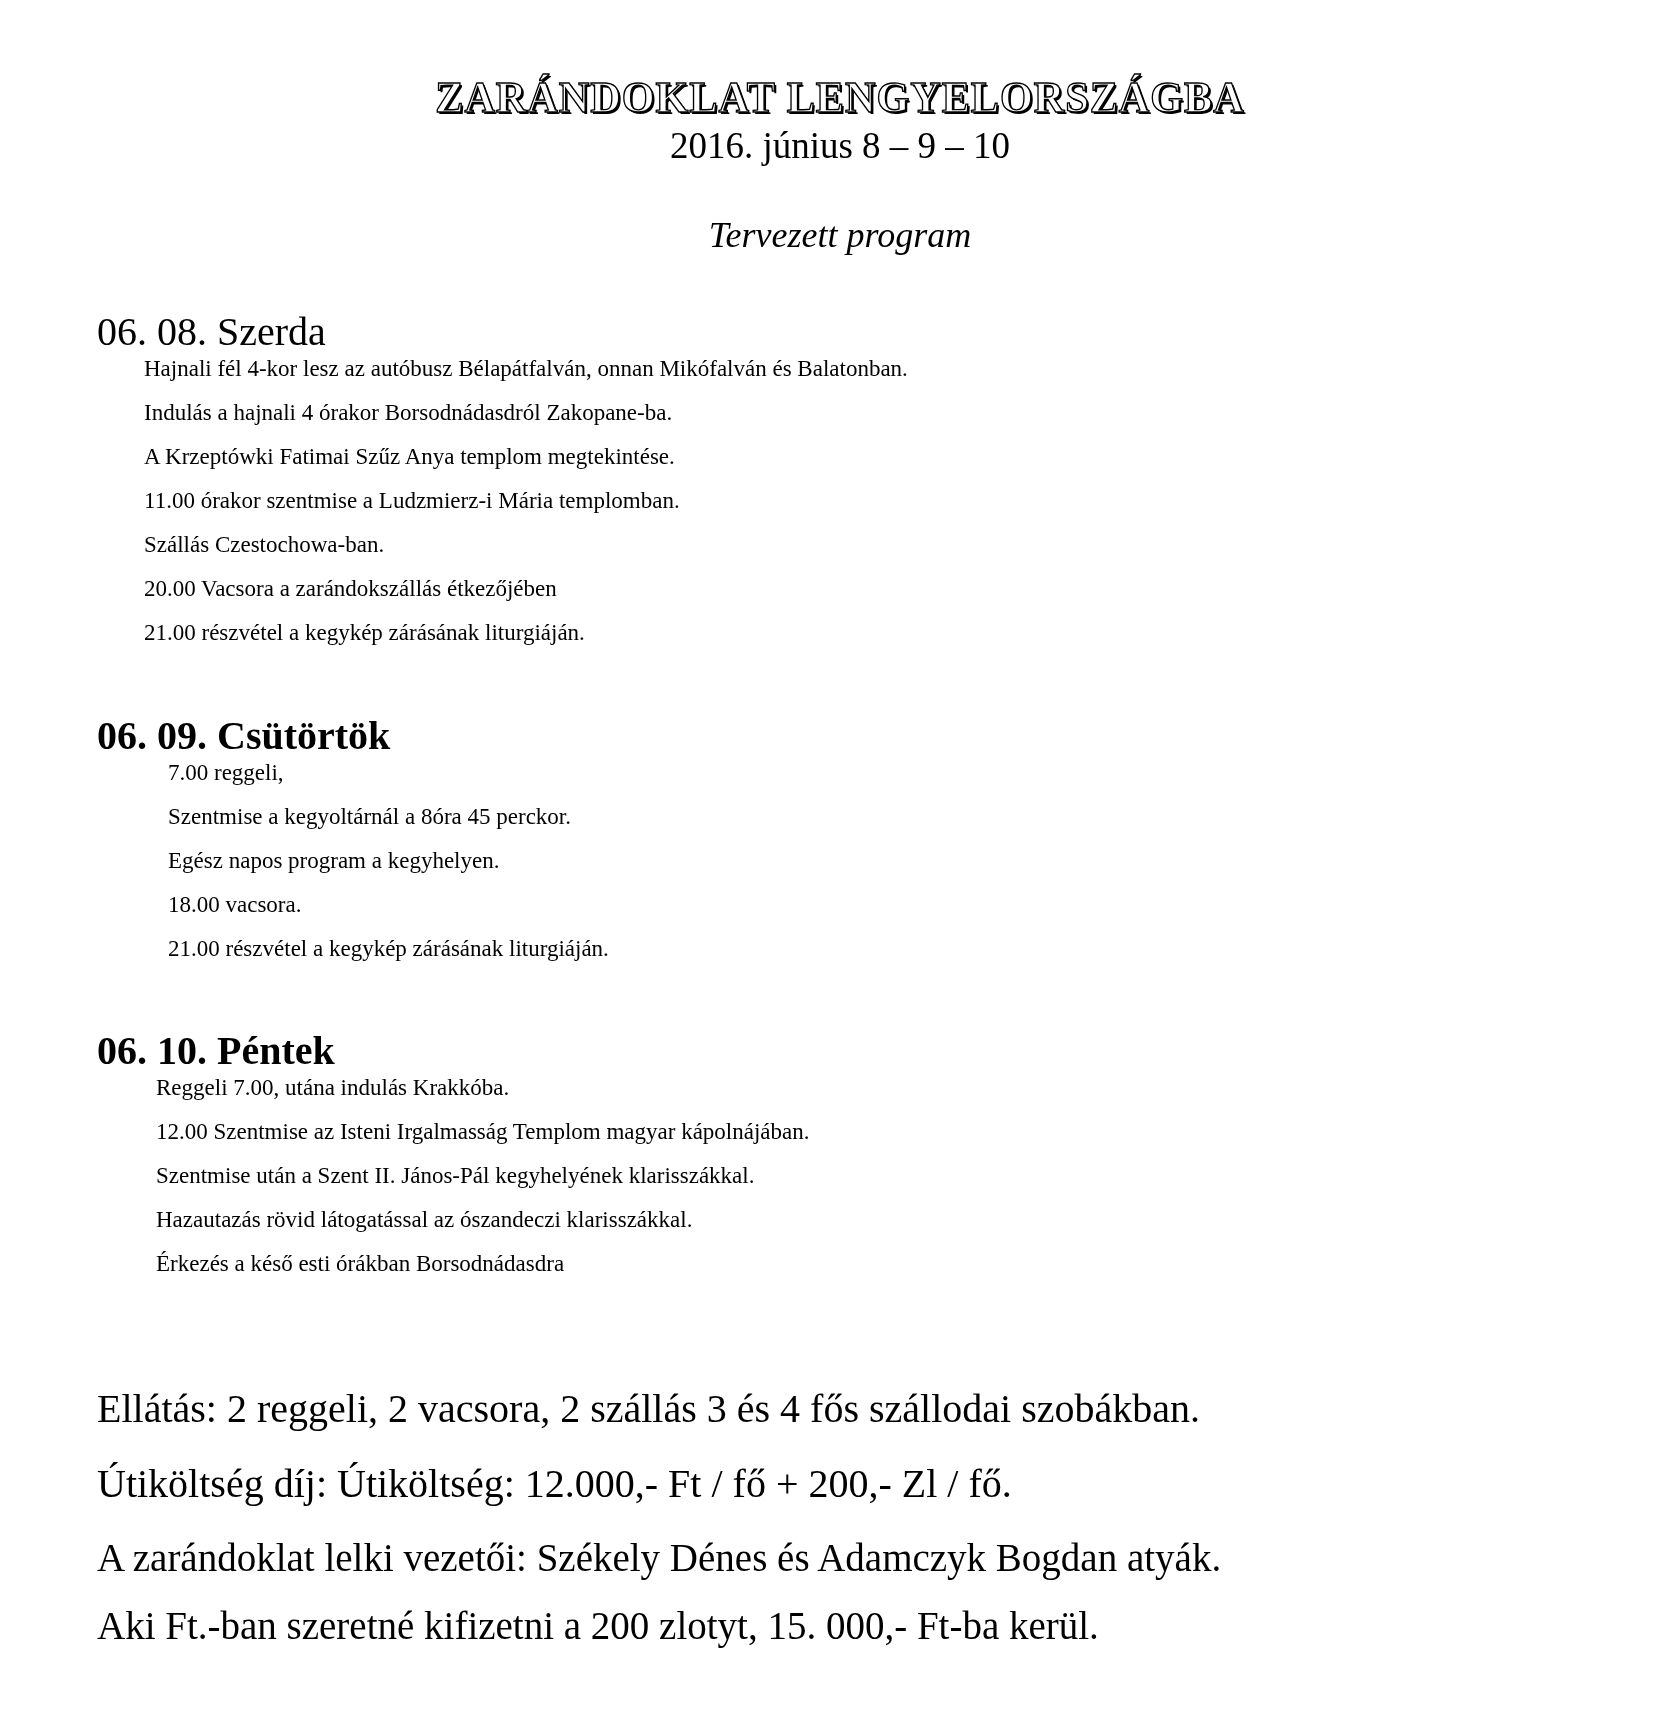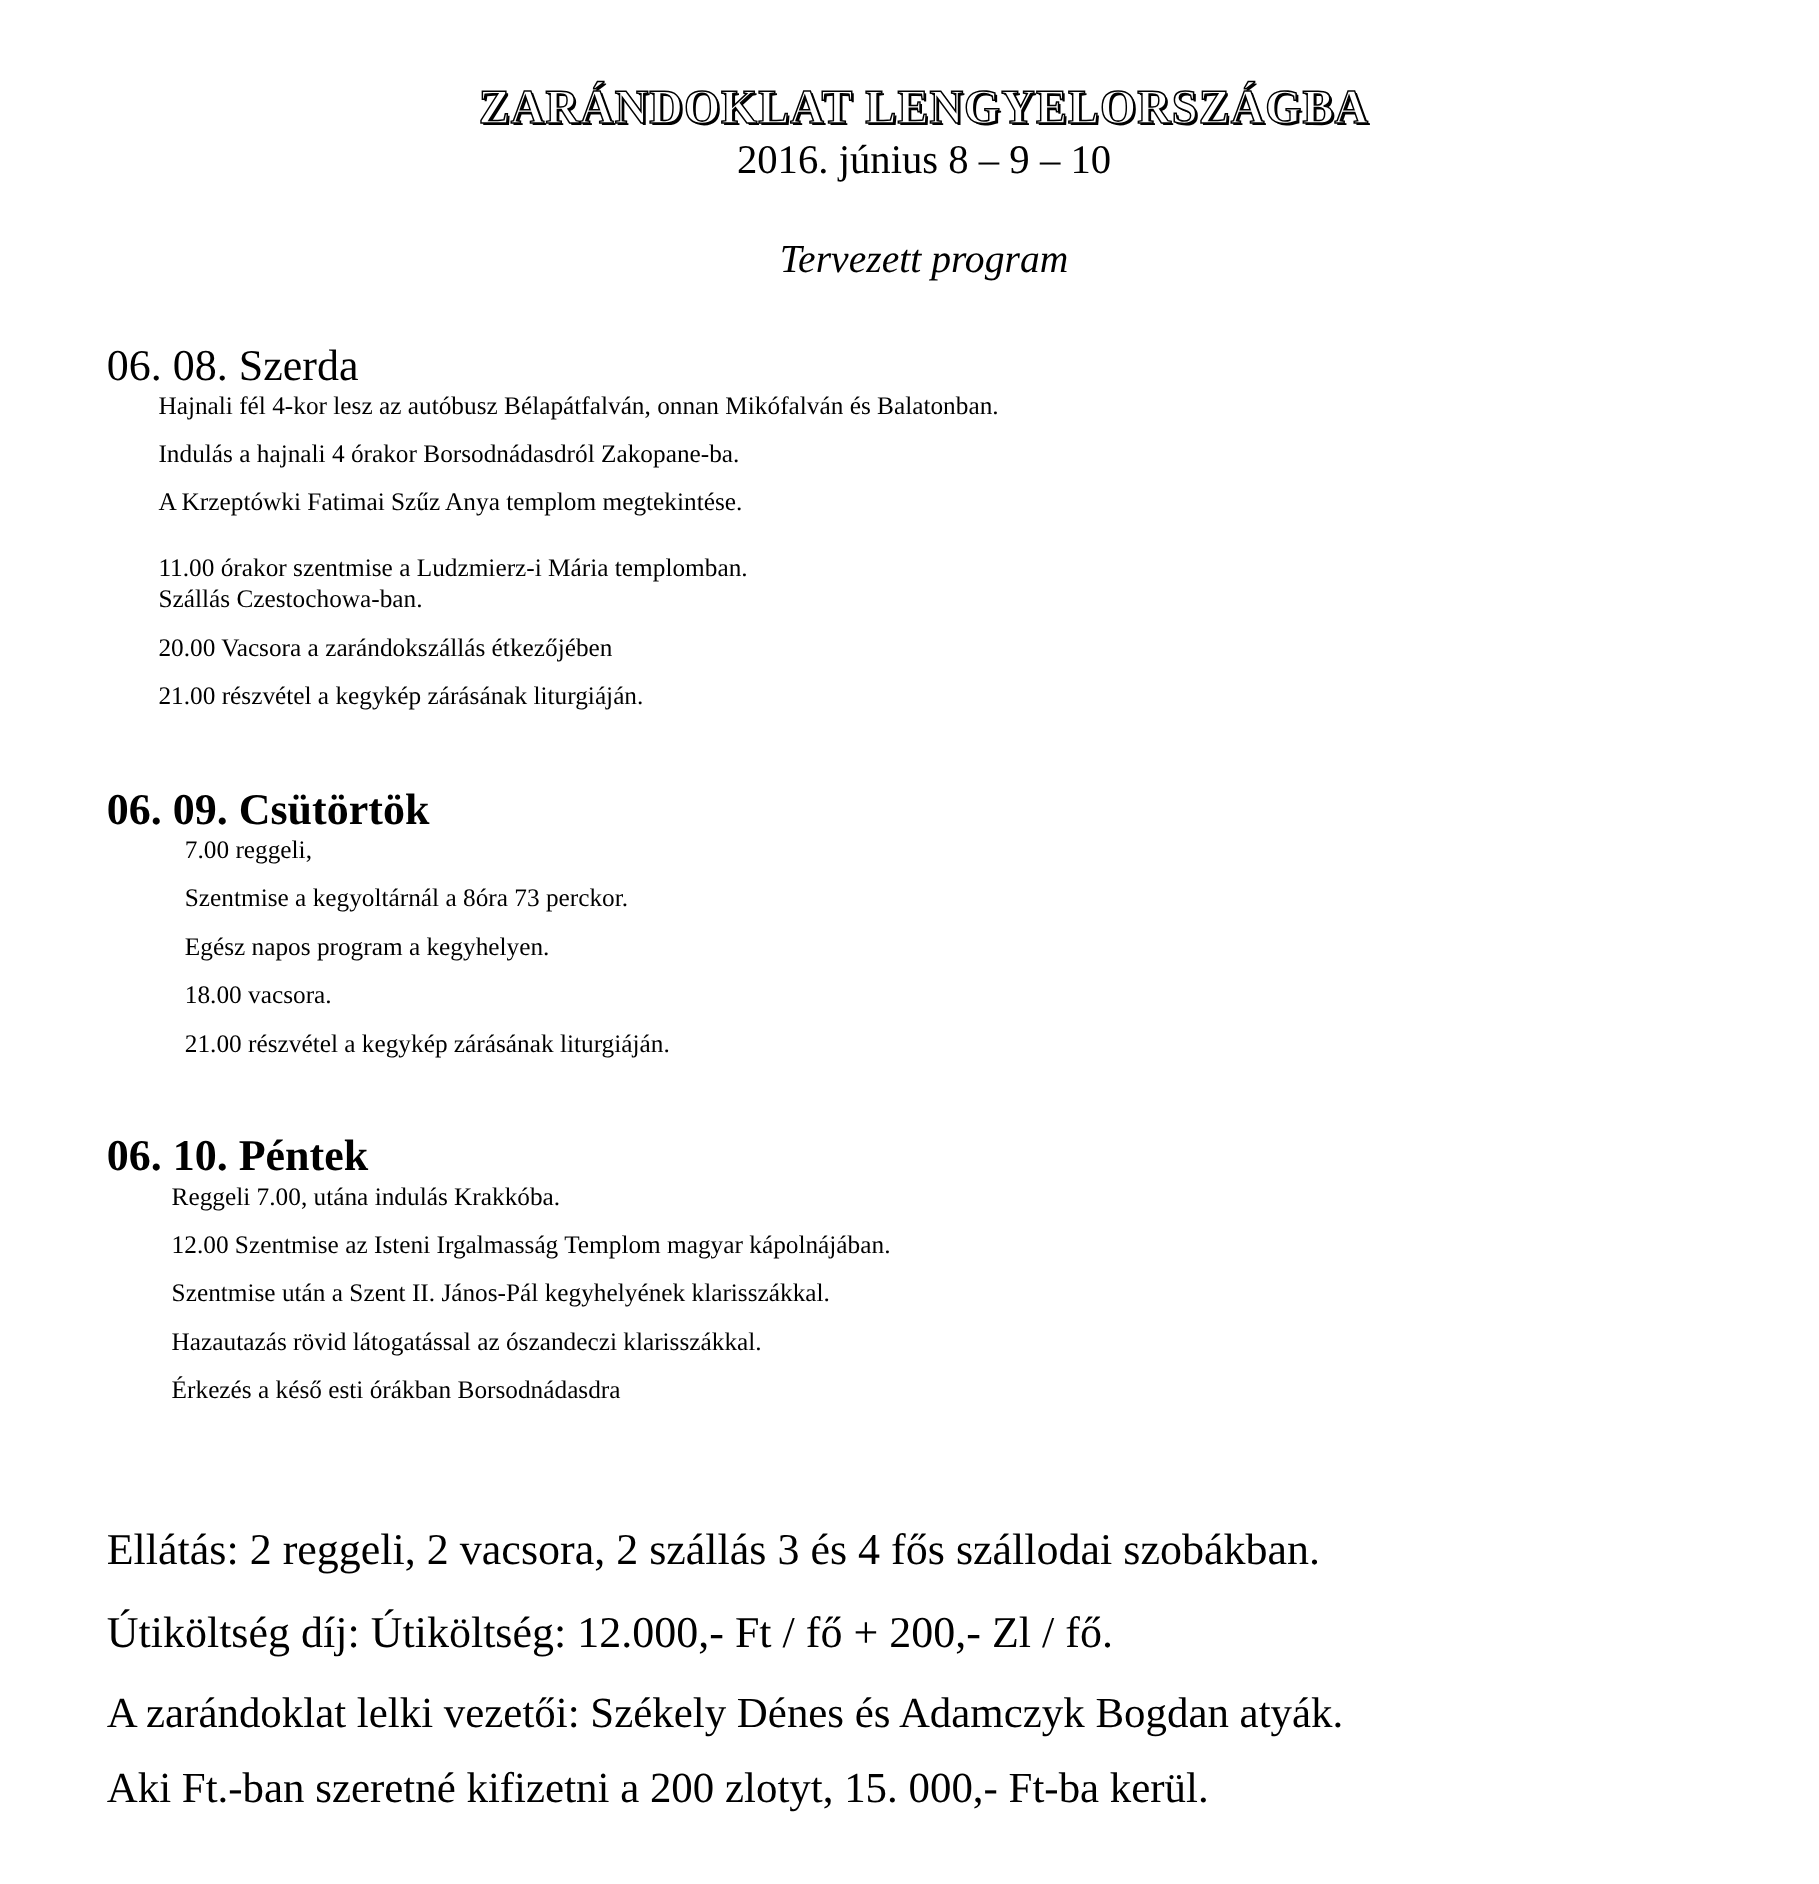--- a/index.html
+++ b/index.html
@@ -32,28 +32,28 @@
 <body>
 
 <div class="abs title">ZARÁNDOKLAT LENGYELORSZÁGBA</div>
 <div class="abs date">2016. június 8 – 9 – 10</div>
 <div class="abs subtitle">Tervezett program</div>
 
 <div class="abs day-heading" style="top:308px">06. 08.  Szerda</div>
 <div class="abs item s1" style="top:356px">Hajnali fél 4-kor lesz az autóbusz Bélapátfalván, onnan Mikófalván és Balatonban.</div>
 <div class="abs item s1" style="top:400px">Indulás a hajnali 4 órakor Borsodnádasdról Zakopane-ba.</div>
 <div class="abs item s1" style="top:444px">A Krzeptówki Fatimai Szűz Anya templom megtekintése.</div>
-<div class="abs item s1" style="top:504px">11.00 órakor szentmise a Ludzmierz-i Mária templomban.</div>
+<div class="abs item s1" style="top:488px">11.00 órakor szentmise a Ludzmierz-i Mária templomban.</div>
 <div class="abs item s1" style="top:532px">Szállás Czestochowa-ban.</div>
 <div class="abs item s1" style="top:576px">20.00 Vacsora a zarándokszállás étkezőjében</div>
 <div class="abs item s1" style="top:620px">21.00 részvétel a kegykép zárásának liturgiáján.</div>
 
 <div class="abs day-heading bold" style="top:712px">06. 09. Csütörtök</div>
 <div class="abs item s2" style="top:760px">7.00 reggeli,</div>
-<div class="abs item s2" style="top:804px">Szentmise a kegyoltárnál a 8óra 73 perckor.</div>
+<div class="abs item s2" style="top:804px">Szentmise a kegyoltárnál a 8óra 45 perckor.</div>
 <div class="abs item s2" style="top:848px">Egész napos program a kegyhelyen.</div>
 <div class="abs item s2" style="top:892px">18.00 vacsora.</div>
 <div class="abs item s2" style="top:936px">21.00 részvétel a kegykép zárásának liturgiáján.</div>
 
 <div class="abs day-heading bold" style="top:1027px">06. 10. Péntek</div>
 <div class="abs item s3" style="top:1075px">Reggeli 7.00, utána indulás Krakkóba.</div>
 <div class="abs item s3" style="top:1119px">12.00 Szentmise az Isteni Irgalmasság Templom magyar kápolnájában.</div>
 <div class="abs item s3" style="top:1163px">Szentmise után a Szent II. János-Pál kegyhelyének klarisszákkal.</div>
 <div class="abs item s3" style="top:1207px">Hazautazás rövid látogatással az ószandeczi klarisszákkal.</div>
 <div class="abs item s3" style="top:1251px">Érkezés a késő esti órákban Borsodnádasdra</div>

